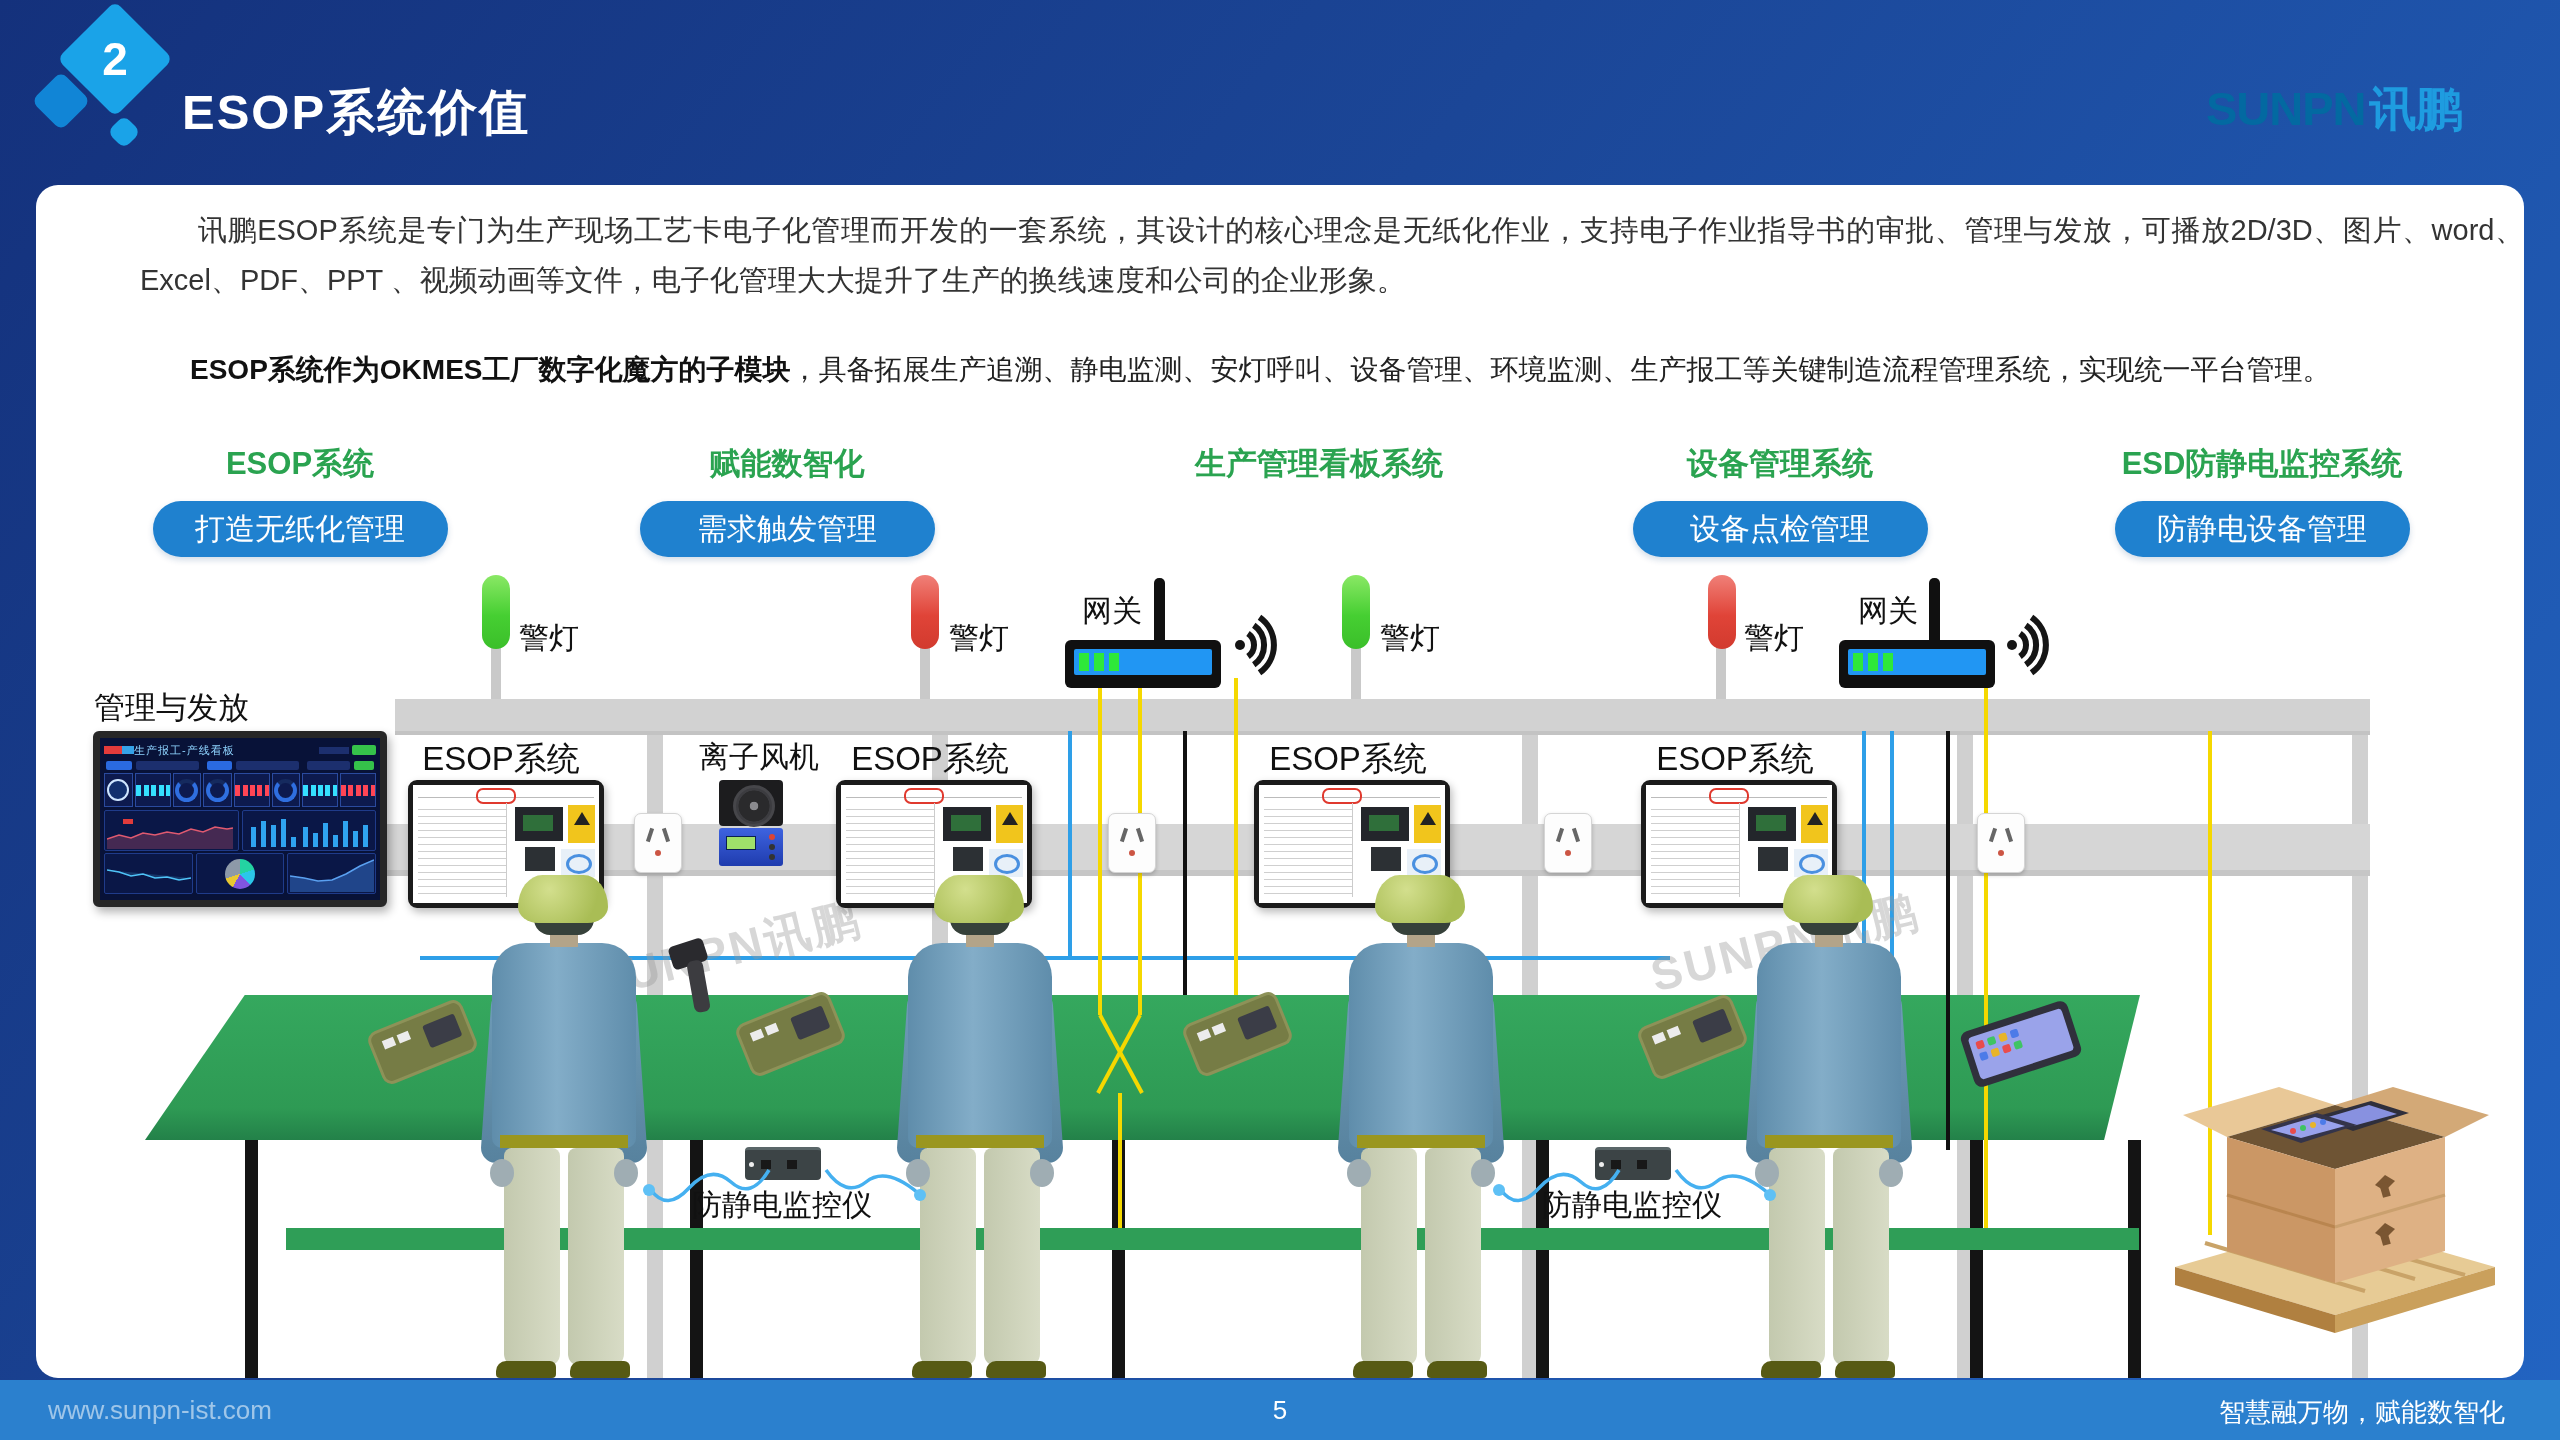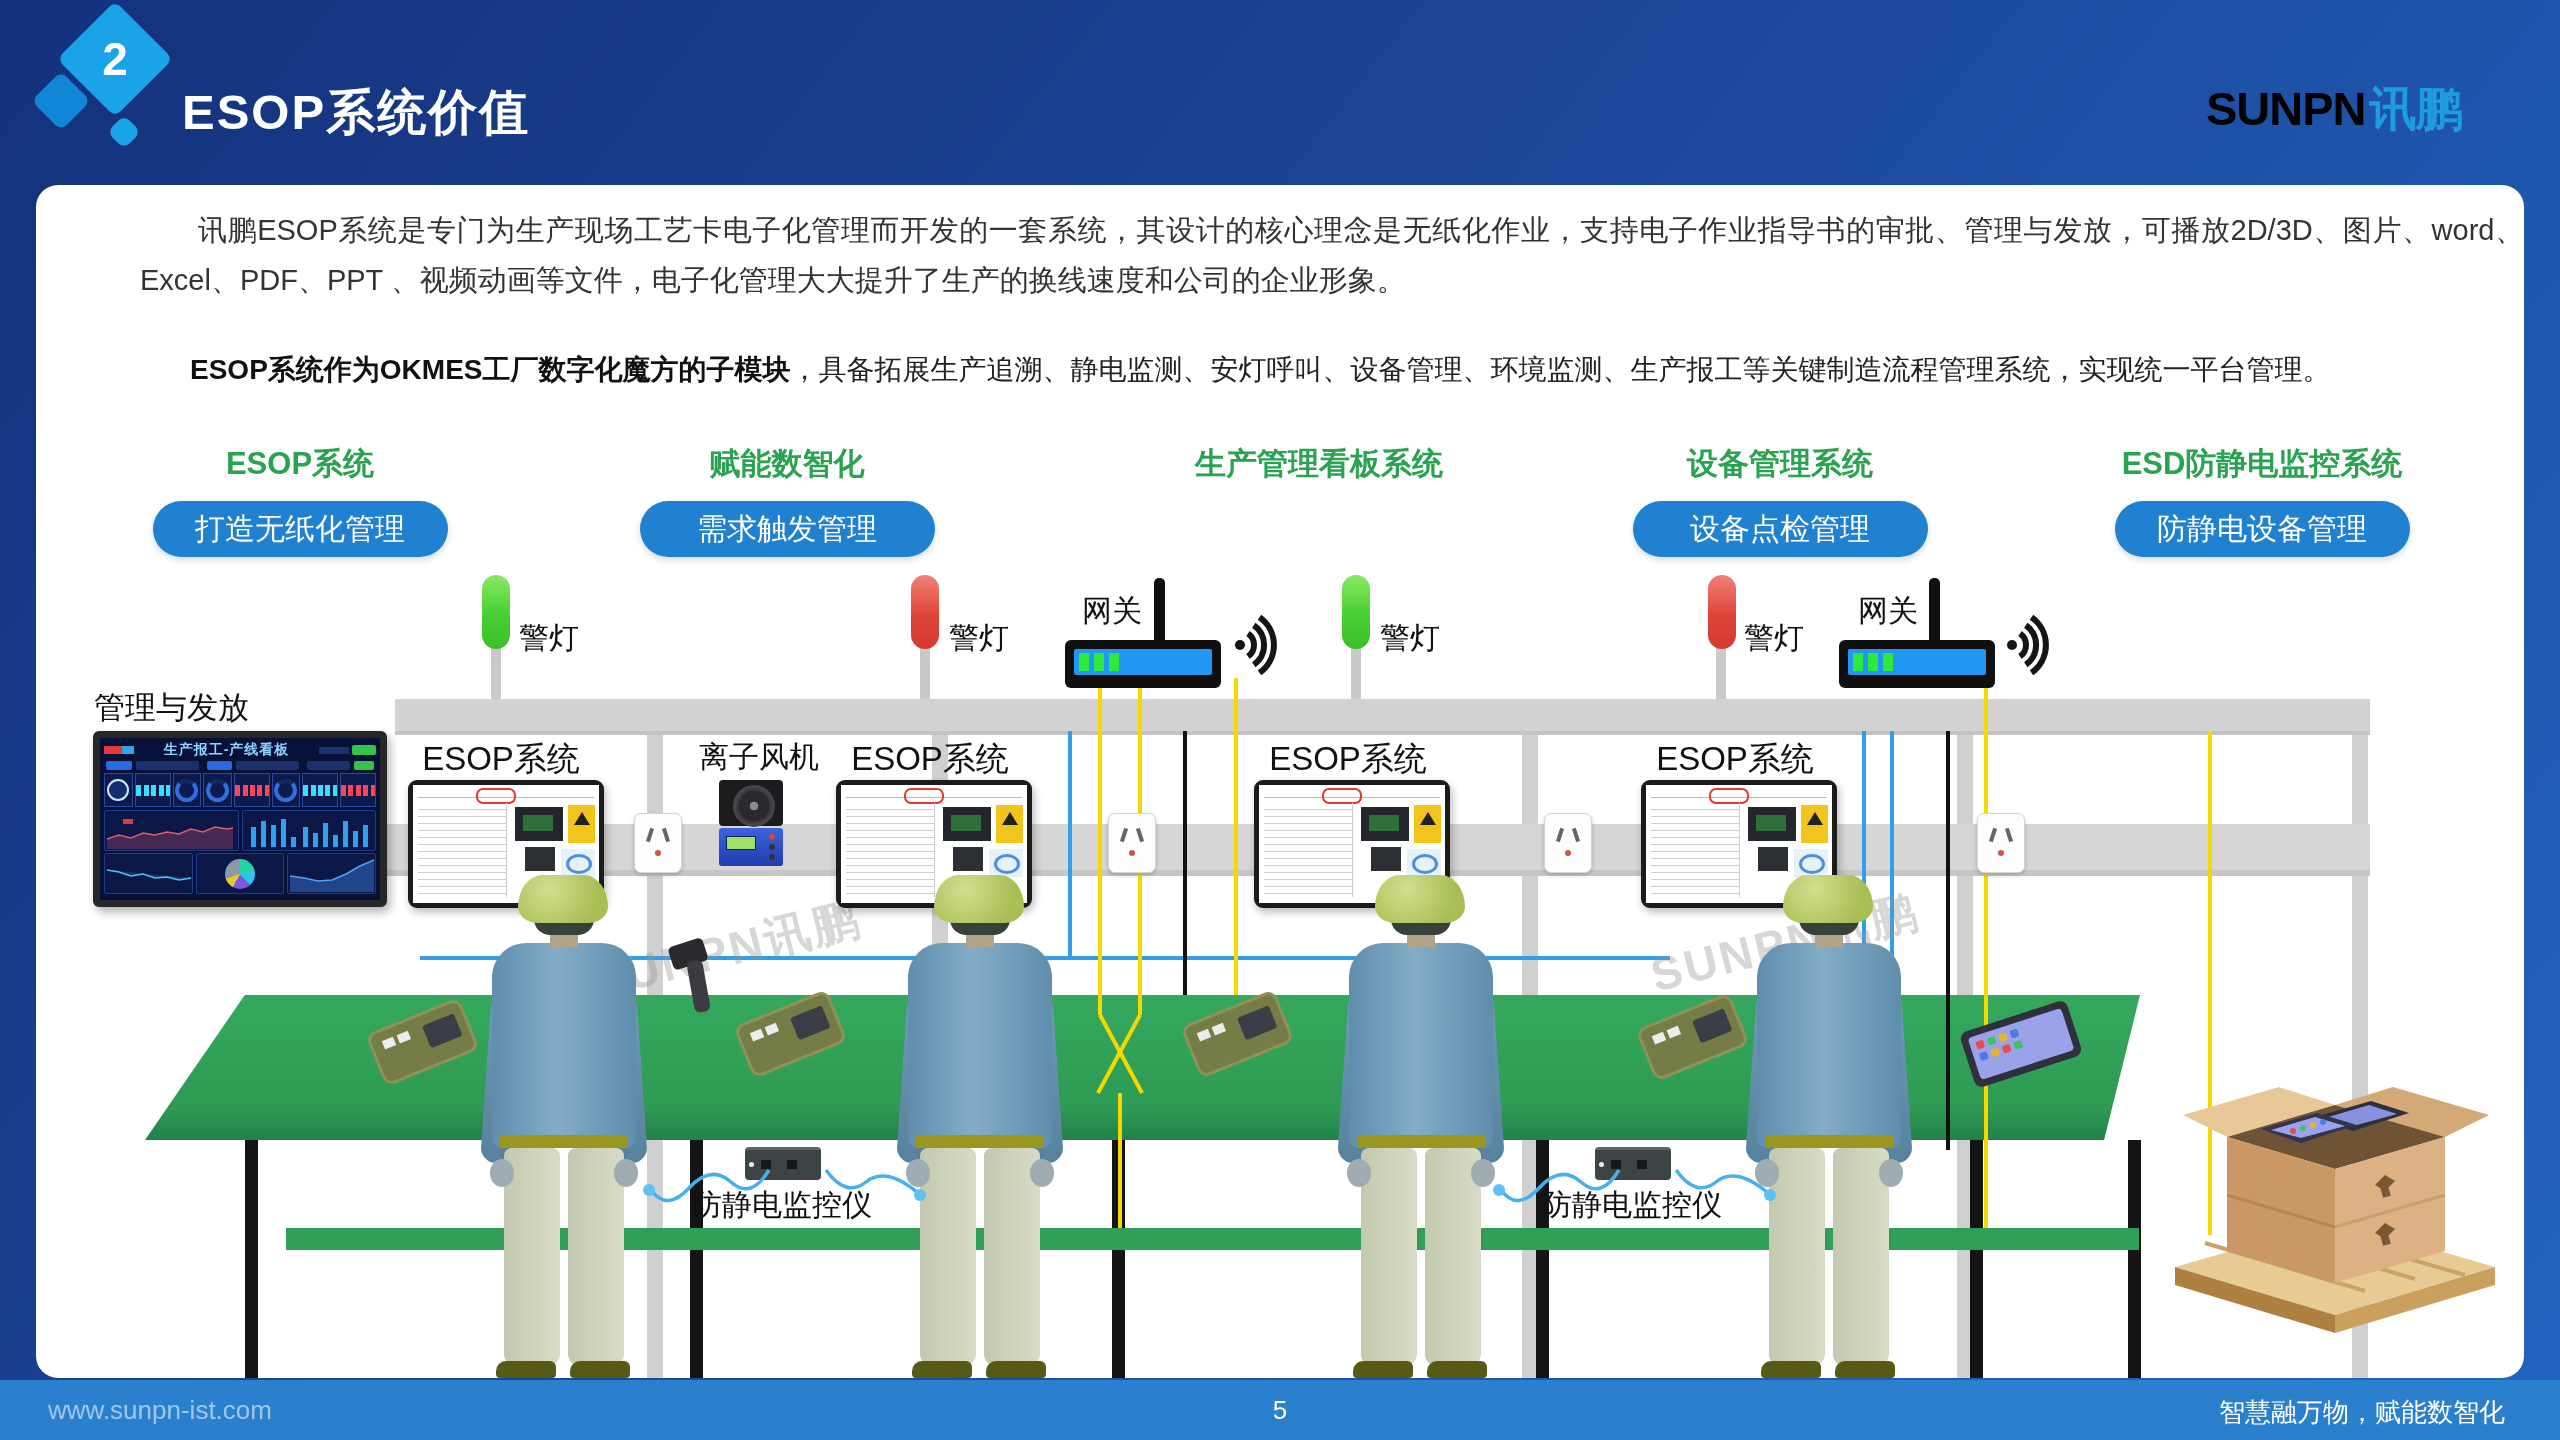--- a/index.html
+++ b/index.html
@@ -10,21 +10,21 @@
   }
   
   .hdr-diamond{position:absolute;transform:rotate(45deg);border-radius:8px;}
   .d1{left:74px;top:18px;width:82px;height:82px;background:#1aa3e8;z-index:3;}
   .d1 .num{position:absolute;inset:0;display:flex;align-items:center;justify-content:center;
     transform:rotate(-45deg);color:#fff;font-size:46px;font-weight:bold;}
   .d2{left:40px;top:80px;width:42px;height:42px;background:#1185d6;z-index:2;}
   .d3{left:112px;top:120px;width:24px;height:24px;background:#1aa3e8;z-index:2;}
   .page-title{position:absolute;left:182px;top:80px;color:#ffffff;font-size:49px;font-weight:bold;letter-spacing:2px;}
   .brand{position:absolute;left:2206px;top:78px;font-size:47px;font-weight:bold;letter-spacing:-1px;white-space:nowrap;}
-  .brand .lat{color:#000000;}
+  .brand .lat{color:#0369a1;}
   .brand .cn{color:#1e9ce0;margin-left:4px;}
   
   .card{position:absolute;left:36px;top:185px;width:2488px;height:1193px;background:#ffffff;
     border-radius:22px;overflow:hidden;}
   .intro{position:absolute;left:104px;top:20px;width:2384px;margin:0;
     font-size:29px;line-height:50px;color:#333;text-align:justify;text-indent:58px;}
   .module-line{position:absolute;left:154px;top:166px;margin:0;font-size:28px;color:#222;white-space:nowrap;}
   .module-line .b{font-weight:bold;color:#111;}
   
   .sys-col{position:absolute;top:258px;width:360px;text-align:center;}
@@ -56,21 +56,21 @@
     box-shadow:0 2px 4px rgba(0,0,0,.2);z-index:6;}
   .socket .sl{position:absolute;top:14px;width:4px;height:14px;background:#666;}
   .socket .sl.a{left:13px;transform:rotate(18deg);}
   .socket .sl.b{right:13px;transform:rotate(-18deg);}
   .socket .dot{position:absolute;left:50%;top:36px;width:6px;height:6px;margin-left:-3px;border-radius:50%;background:#c54;}
   
   .dashboard{position:absolute;left:57px;top:546px;width:280px;height:162px;z-index:6;
     background:#081238;border:7px solid #272727;border-radius:6px;box-shadow:3px 5px 10px rgba(0,0,0,.3);}
   .db-head{position:relative;height:20px;display:flex;align-items:center;padding:2px 4px 0 4px;}
   .db-logo{width:30px;height:8px;background:linear-gradient(90deg,#e23b3b 60%,#35a3e8 60%);}
-  .db-title{flex:1;text-align:center;font-size:14px;font-weight:bold;color:#8fd4ff;letter-spacing:1px;}
+  .db-title{flex:1;font-size:11px;font-weight:normal;color:#8fd4ff;letter-spacing:1px;}
   .db-date{display:flex;gap:3px;align-items:center;}
   .db-date .g1{width:30px;height:7px;background:#1c2f6e;}
   .db-date .g2{width:24px;height:10px;background:#35c24a;border-radius:2px;}
   .db-chips{display:flex;gap:4px;align-items:center;padding:1px 6px;}
   .chip{height:9px;border-radius:2px;}
   .chip.b{width:26px;background:#2a6ae0;}
   .chip.t{width:64px;background:#1c2f6e;}
   .chip.sp{flex:1;}
   .chip.g{width:20px;background:#35c24a;}
   .db-kpis{display:flex;gap:2px;padding:2px 4px;height:34px;}

